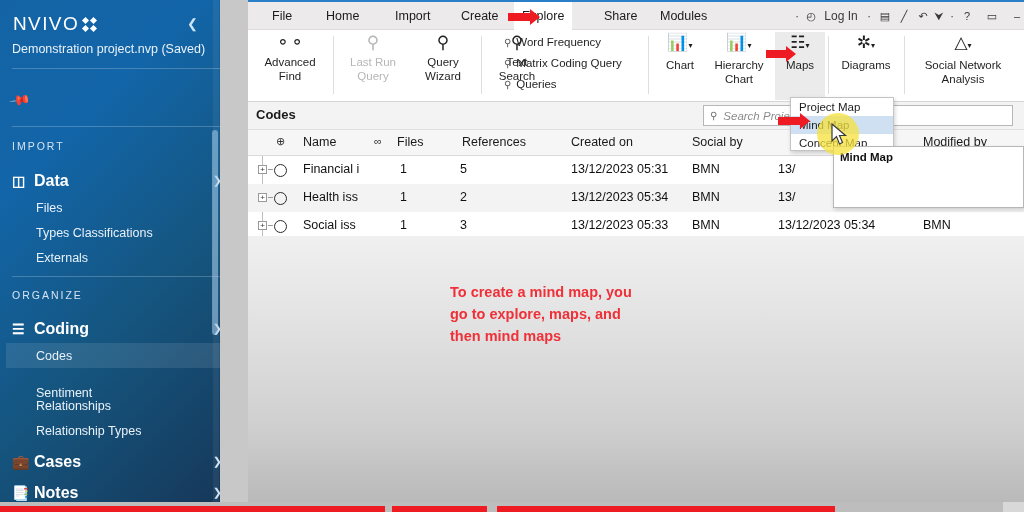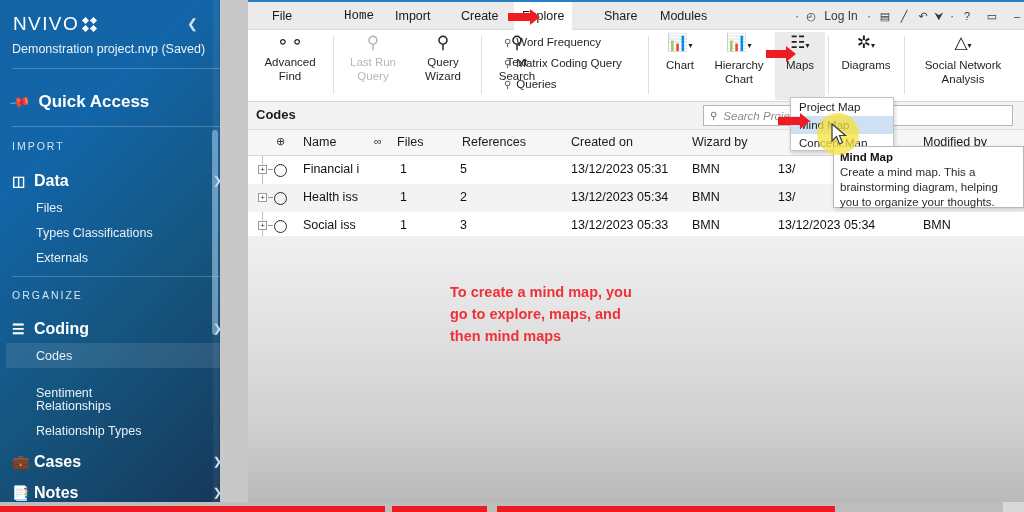--- a/index.html
+++ b/index.html
@@ -230,21 +230,20 @@
     </div>
 
     <div class="collapse-chev">❮</div>
 
     <div class="proj-name">Demonstration project.nvp (Saved)</div>
 
     <div class="sb-rule" style="top:68px;"></div>
 
     <div class="quick-access">
       <span class="pin-icon">📌</span>
-      <span>Quick Access</span>
     </div>
 
     <div class="sb-rule" style="top:126px;"></div>
 
     <div class="sect-label" style="top:140px;">IMPORT</div>
 
     <div class="grp-row" style="top:167px;">
       <span class="gi">◫</span>
       <span>Data</span>
       <span class="chev">❯</span>
@@ -295,21 +294,21 @@
     <div class="sb-scroll">
       <div class="sb-thumb"></div>
     </div>
   </div>
 
   <div id="right">
     <div class="topstrip"></div>
 
     <div id="menubar">
       <div class="mtab" style="left:16px;">File</div>
-      <div class="mtab" style="left:88px;font-family:Liberation Mono, monospace;">Home</div>
+      <div class="mtab" style="left:70px;">Home</div>
       <div class="mtab" style="left:139px;">Import</div>
       <div class="mtab" style="left:205px;">Create</div>
       <div class="mtab active" style="left:266px;">Explore</div>
       <div class="mtab" style="left:348px;">Share</div>
       <div class="mtab" style="left:404px;">Modules</div>
 
       <div class="qa" style="left:545px;width:8px;">·</div>
       <div class="qa" style="left:556px;width:14px;">◴</div>
       <div class="qa" style="left:573px;width:40px;font-size:12px;">Log In</div>
       <div class="qa" style="left:617px;width:8px;">·</div>
@@ -408,21 +407,21 @@
       </div>
     </div>
 
     <div id="thead">
       <div class="th-ico" style="left:28px;">⊕</div>
       <div class="th" style="left:55px;">Name</div>
       <div class="th-ico" style="left:126px;">∞</div>
       <div class="th" style="left:149px;">Files</div>
       <div class="th" style="left:214px;">References</div>
       <div class="th" style="left:323px;">Created on</div>
-      <div class="th" style="left:444px;">Wizard by</div>
+      <div class="th" style="left:444px;">Social by</div>
       <div class="th" style="left:675px;">Modified by</div>
     </div>
 
     <div id="listbg"></div>
 
     <div class="vdot" style="top:156px;height:80px;"></div>
 
     <div class="trow" style="top:156px;">
       <div class="expander">+</div>
       <div class="dash"></div>
@@ -467,21 +466,20 @@
     <div class="dd-item">Concept Map</div>
   </div>
 
   <div id="cursorblob"></div>
   <svg id="cursor" width="18" height="24" viewBox="0 0 18 24">
     <path d="M1 1 L1 18 L5.5 13.5 L8.5 21 L11.5 19.5 L8.5 12.5 L14.5 12.5 Z" fill="#ffffff" stroke="#3a3a3a" stroke-width="1.2"></path>
   </svg>
 
   <div id="tooltip">
     <div class="tt-title">Mind Map</div>
-    <div class="tt-body">Create a mind map. This a brainstorming diagram, helping you to organize your thoughts.</div>
   </div>
 
   <div id="annot">To create a mind map, you go to explore, maps, and then mind maps</div>
 
   <div class="arrow" style="left:508px;top:9px;width:36px;height:16px;">
     <div class="shaft" style="left:0;top:4px;width:24px;height:8px;"></div>
     <div class="head" style="left:22px;top:0px;"></div>
   </div>
 
   <div class="arrow" style="left:766px;top:46px;width:34px;height:16px;">

